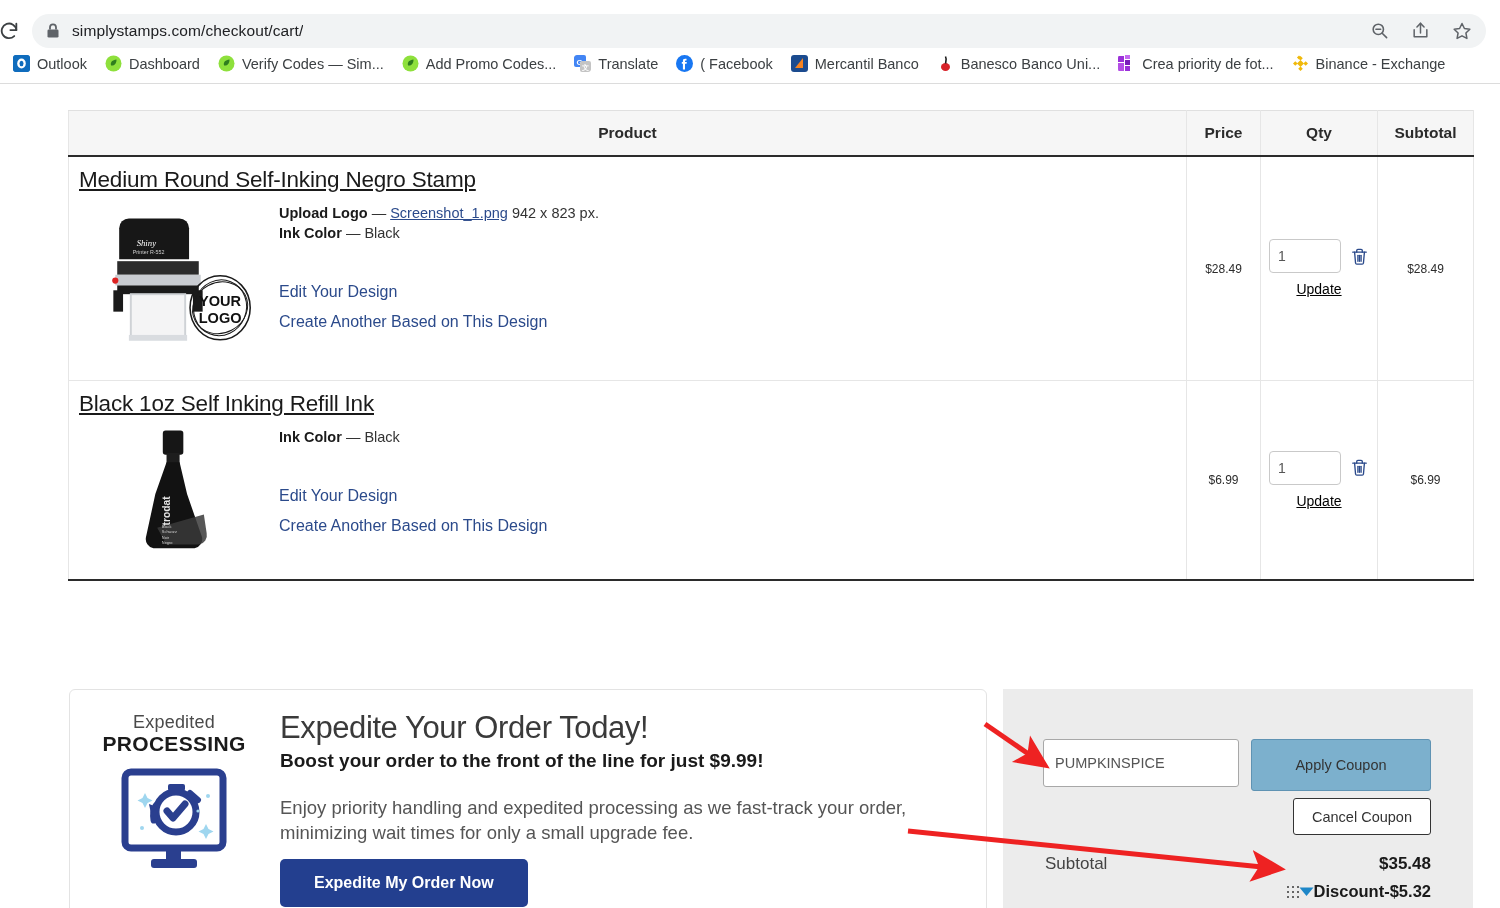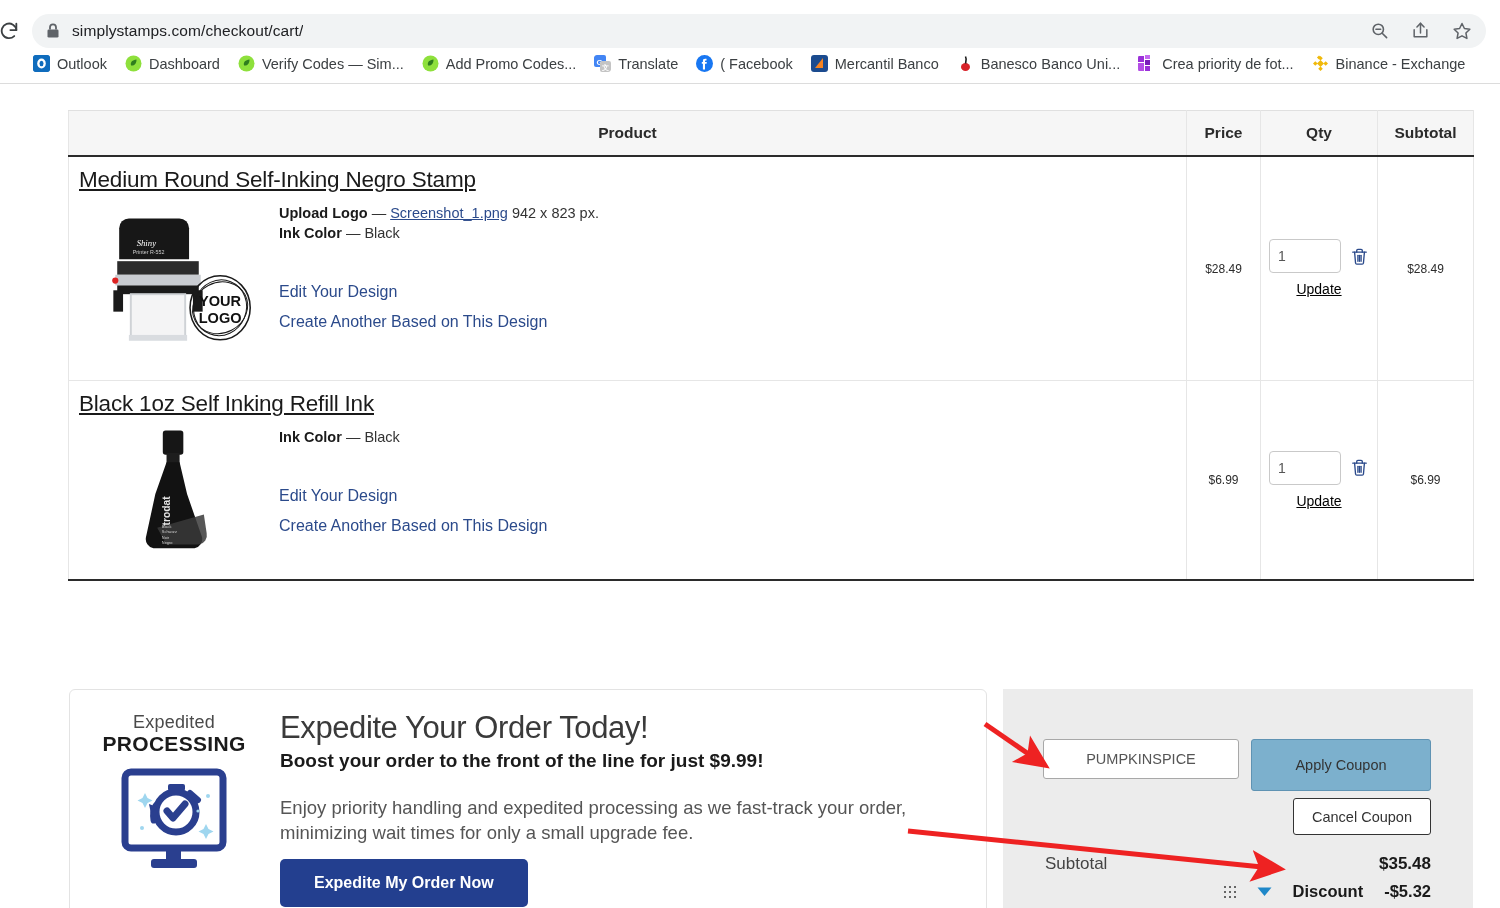--- a/index.html
+++ b/index.html
@@ -61,21 +61,20 @@
 
   
   .bookmarks-bar {
     display: flex;
     align-items: center;
     height: 37px;
     padding: 0 4px;
     gap: 0;
     overflow: hidden;
     white-space: nowrap;
-    margin-left: 20px;
   }
   .bm {
     display: flex;
     align-items: center;
     gap: 7px;
     padding: 4px 9px;
     border-radius: 4px;
     cursor: pointer;
     flex: 0 0 auto;
   }
@@ -246,29 +245,28 @@
     width: 470px; height: 303px;
     background: #ececec;
   }
   .coupon-row {
     display: flex;
     align-items: flex-start;
     padding: 50px 42px 0 40px;
     gap: 12px;
   }
   .coupon-input {
-    width: 196px; height: 40px;
+    width: 196px; height: 48px;
     border: 1px solid #a8a8a8;
     border-radius: 3px;
     background: #fff;
     font-size: 14.5px;
     color: #555;
     padding: 0 11px;
     font-family: "Liberation Sans", sans-serif;
-    text-align: center;
   }
   .coupon-actions { display: flex; flex-direction: column; align-items: stretch; }
   .apply-coupon-btn {
     width: 180px; height: 52px;
     background: #7cb0cd;
     border: 1px solid #5f93b3;
     border-radius: 3px;
     color: #333;
     font-size: 14.5px;
     cursor: pointer;
@@ -292,21 +290,21 @@
     align-items: baseline;
     justify-content: space-between;
     margin-top: 9px;
   }
   .tl-label { font-size: 17px; color: #444; }
   .tl-value { font-size: 17px; color: #1a1a1a; font-weight: bold; }
   .discount-line {
     display: flex;
     align-items: center;
     justify-content: flex-end;
-    gap: 21px;
+    gap: 0;
     margin-top: 8px;
   }
   .discount-txt { font-size: 16.5px; color: #1a1a1a; font-weight: bold; }
   .grand-val { font-size: 18px; color: #f0564a; font-weight: bold; }
 
   
   .anno { position: absolute; left: 0; top: 0; width: 1500px; height: 824px; pointer-events: none; }
 </style>
 </head>
 <body>

